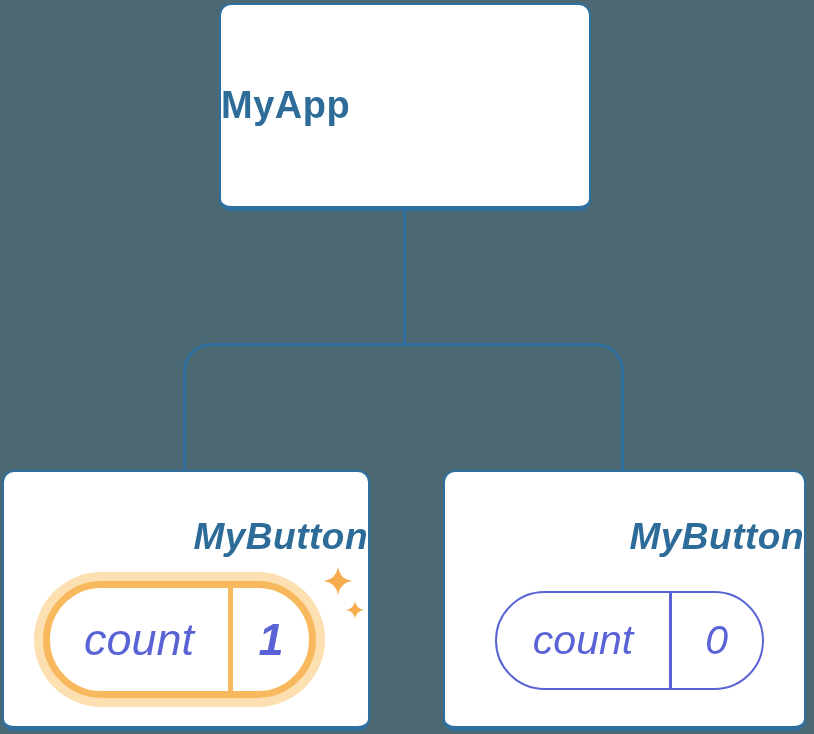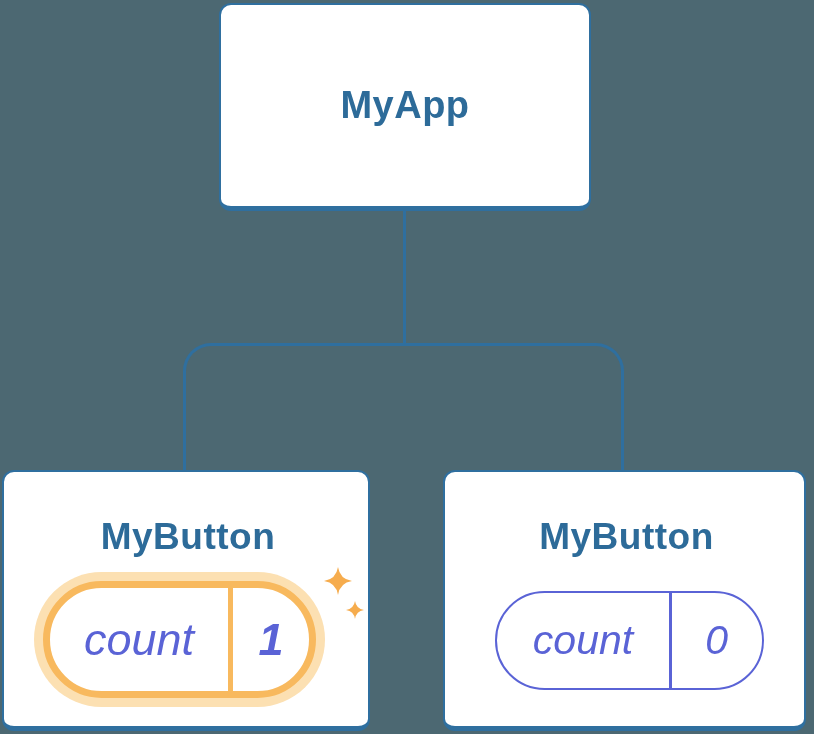--- a/index.html
+++ b/index.html
@@ -49,38 +49,39 @@
     border-bottom-width: 5px;
     border-radius: 12px;
   }
   .card-root {
     left: 219px;
     top: 3px;
     width: 372px;
     height: 208px;
     display: flex;
     align-items: center;
-    justify-content: center;
+    justify-content: flex-start;
   }
   .card-child-left  { left: 2px;   top: 470px; width: 368px; height: 261px; }
   .card-child-right { left: 443px; top: 470px; width: 363px; height: 261px; }
 
   .node-label {
     color: var(--label_blue, #2d6b99);
     font-weight: 700;
     font-size: 38px;
     letter-spacing: 0.5px;
   }
   .child-label {
     position: absolute;
     left: 4px;
     right: 0;
     top: 44px;
-    text-align: center;
+    text-align: right;
     font-size: 37px;
+    font-style: italic;
   }
 
   
   .pill-glow {
     position: absolute;
     left: 30px;
     top: 100px;
     padding: 9px;
     border-radius: 999px;
     background: var(--highlight_glow, #fce0b2);

